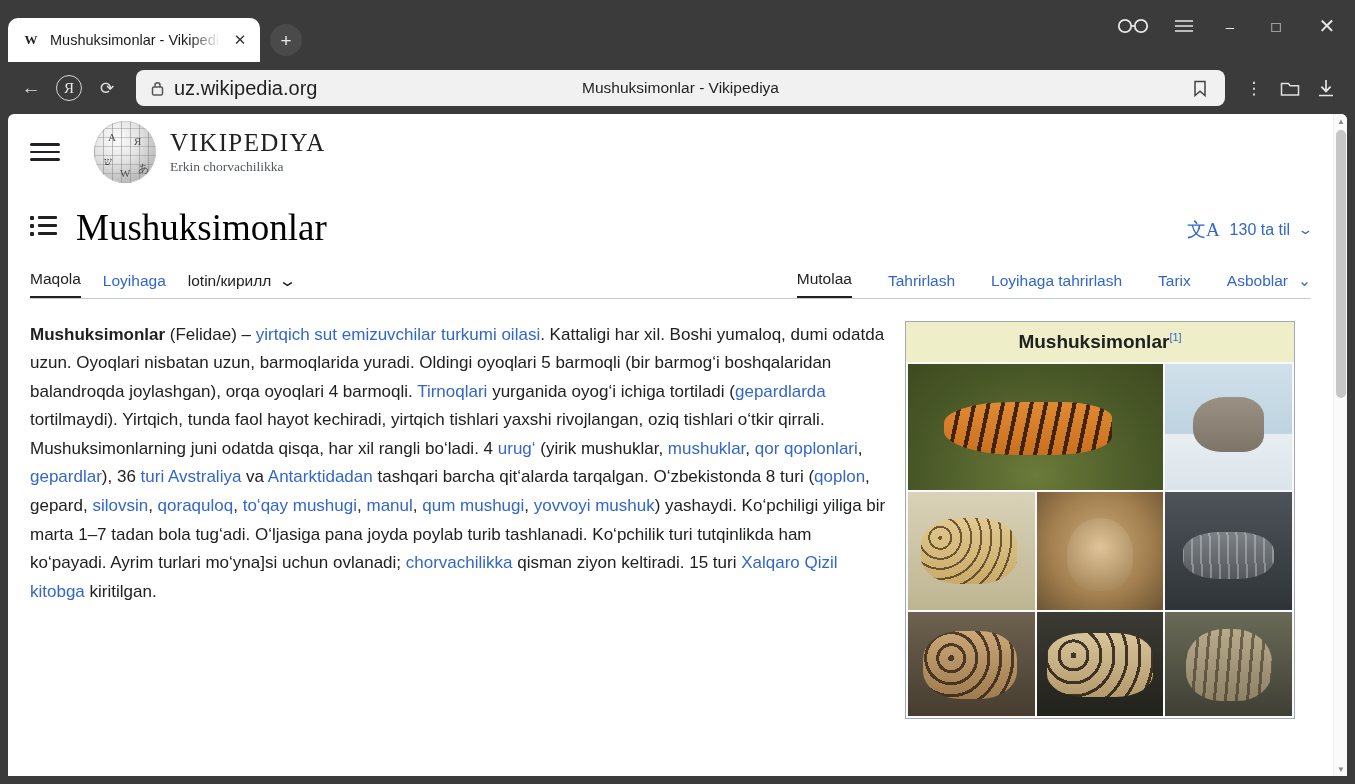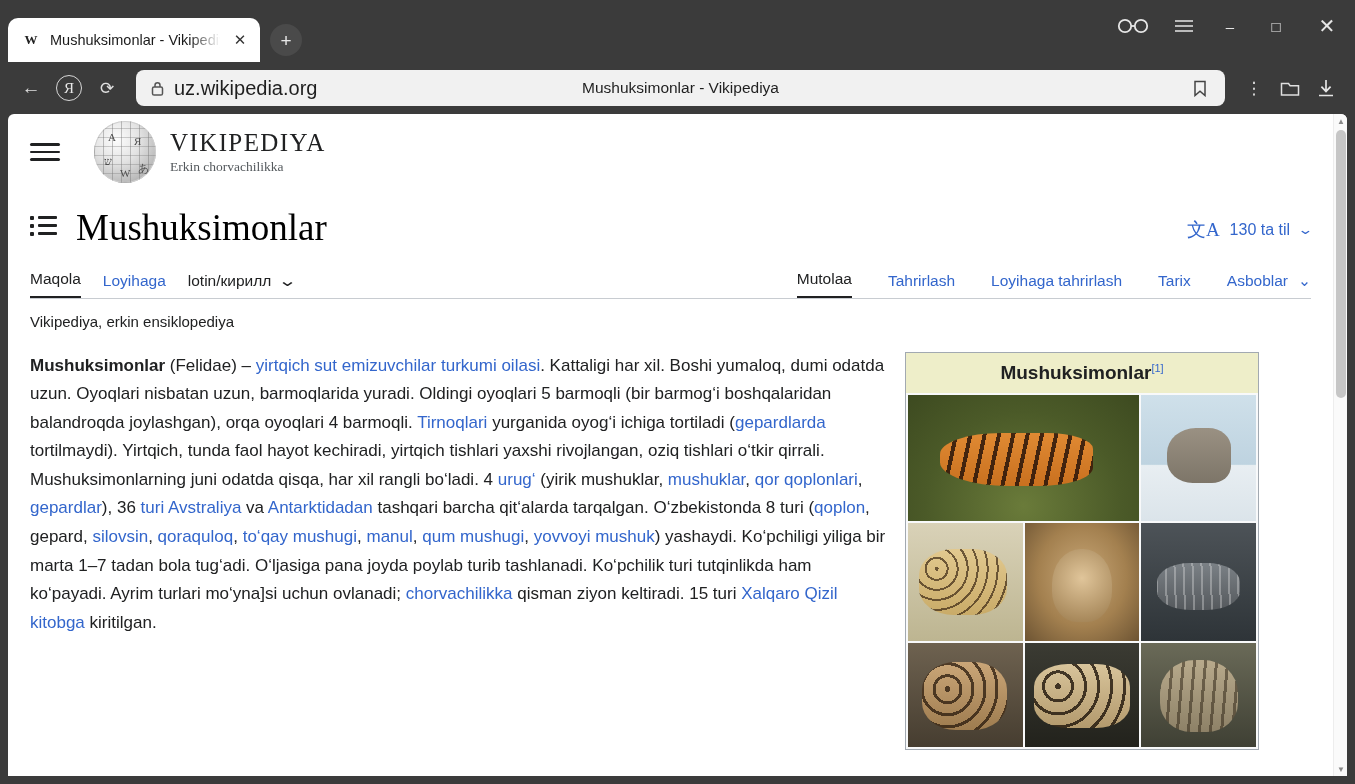--- a/index.html
+++ b/index.html
@@ -408,21 +408,21 @@
     line-height: 1.68;
     color: #202122;
     font-family: "Liberation Sans", sans-serif;
     max-width: 856px;
   }
   .body-text a { color: #3366cc; text-decoration: none; }
   .body-text b { font-weight: bold; }
 
   
   .infobox {
-    width: 354px;
+    width: 390px;
     border: 1px solid #a2a9b1;
     background: #a3a3a3;
     flex: none;
   }
   .infobox-title {
     background: #eeeec9;
     text-align: center;
     font-weight: bold;
     font-size: 19px;
     padding: 9px 6px;
@@ -664,21 +664,20 @@
           <div class="tabs-right">
             <div class="tab-item active">Mutolaa</div>
             <div class="tab-item">Tahrirlash</div>
             <div class="tab-item">Loyihaga tahrirlash</div>
             <div class="tab-item">Tarix</div>
             <div class="tab-item">Asboblar</div>
             <div class="tab-item" style="margin-left:10px;">⌄</div>
           </div>
         </div>
 
-        <div class="tagline">Vikipediya, erkin ensiklopediya</div>
 
         <div class="body-wrap">
           <div class="body-text"><b>Mushuksimonlar</b> (Felidae) – <a href="#">yirtqich sut emizuvchilar turkumi oilasi</a>. Kattaligi har xil. Boshi yumaloq, dumi odatda uzun. Oyoqlari nisbatan uzun, barmoqlarida yuradi. Oldingi oyoqlari 5 barmoqli (bir barmog‘i boshqalaridan balandroqda joylashgan), orqa oyoqlari 4 barmoqli. <a href="#">Tirnoqlari</a> yurganida oyog‘i ichiga tortiladi (<a href="#">gepardlarda</a> tortilmaydi). Yirtqich, tunda faol hayot kechiradi, yirtqich tishlari yaxshi rivojlangan, oziq tishlari o‘tkir qirrali. Mushuksimonlarning juni odatda qisqa, har xil rangli bo‘ladi. 4 <a href="#">urug‘</a> (yirik mushuklar, <a href="#">mushuklar</a>, <a href="#">qor qoplonlari</a>, <a href="#">gepardlar</a>), 36 <a href="#">turi Avstraliya</a> va <a href="#">Antarktidadan</a> tashqari barcha qit‘alarda tarqalgan. O‘zbekistonda 8 turi (<a href="#">qoplon</a>, gepard, <a href="#">silovsin</a>, <a href="#">qoraquloq</a>, <a href="#">to‘qay mushugi</a>, <a href="#">manul</a>, <a href="#">qum mushugi</a>, <a href="#">yovvoyi mushuk</a>) yashaydi. Ko‘pchiligi yiliga bir marta 1–7 tadan bola tug‘adi. O‘ljasiga pana joyda poylab turib tashlanadi. Ko‘pchilik turi tutqinlikda ham ko‘payadi. Ayrim turlari mo‘yna]si uchun ovlanadi; <a href="#">chorvachilikka</a> qisman ziyon keltiradi. 15 turi <a href="#">Xalqaro Qizil kitobga</a> kiritilgan.</div>
 
           <div class="infobox">
             <div class="infobox-title">
               <span>Mushuksimonlar</span><sup>[1]</sup>
             </div>
             <div class="photo-grid">
               <div class="cell span2 r1 ph-tiger"></div>

